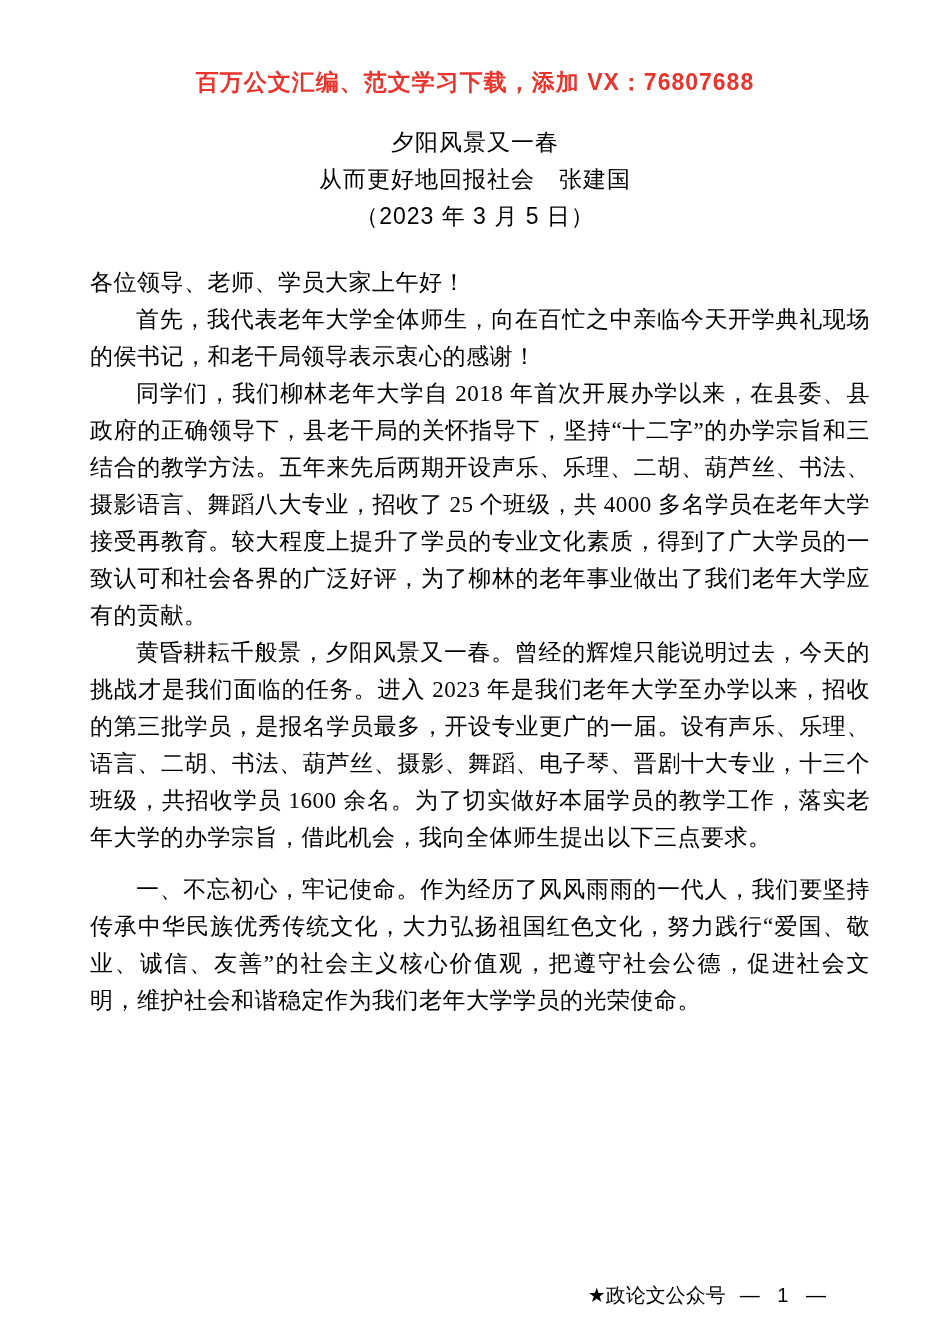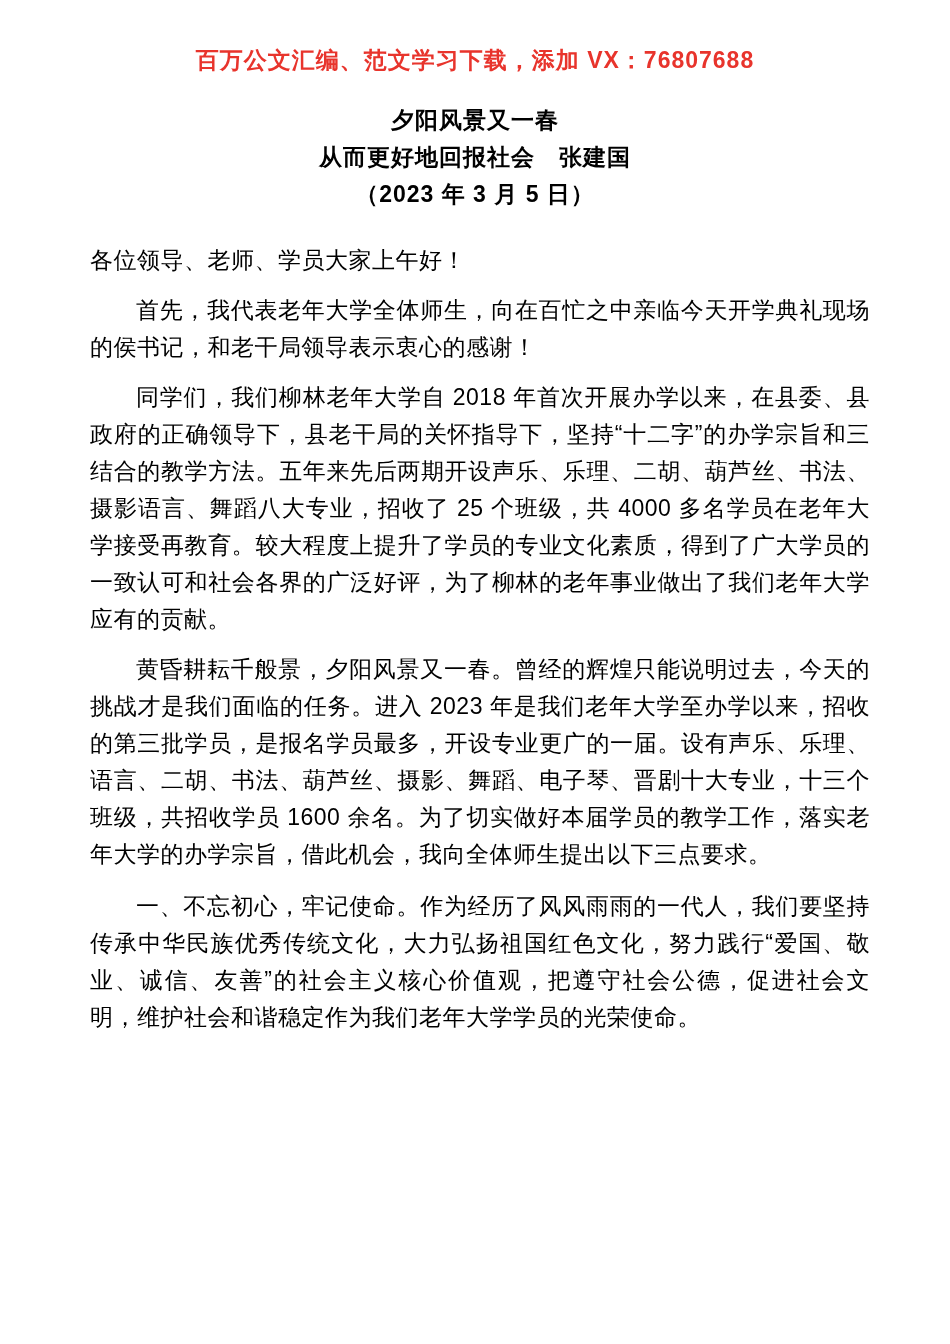--- a/index.html
+++ b/index.html
@@ -12,53 +12,53 @@
     width: 950px;
     height: 1344px;
     margin: 0 auto;
     background: #ffffff;
     color: #000000;
     font-family: "Liberation Sans", "DejaVu Sans", sans-serif;
     overflow: hidden;
   }
   .promo {
     margin: 0;
-    padding-top: 44px;
+    padding-top: 66px;
     text-align: center;
     font-size: 23px;
     line-height: 32px;
     font-weight: bold;
     letter-spacing: 1px;
   }
   .title-block {
     margin-top: 26px;
     text-align: center;
     font-size: 23px;
     line-height: 37px;
-    font-weight: bold;
+    font-weight: normal;
     letter-spacing: 1px;
   }
   .title-block > div {
     height: 37px;
   }
   .doc-body {
     margin: 29px 80px 0 90px;
     font-size: 23px;
     line-height: 37px;
     text-align: justify;
     text-justify: inter-ideograph;
     word-break: break-all;
     letter-spacing: 0.5px;
+    font-family: Liberation Serif, serif;
   }
   .doc-body p {
     margin: 0;
   }
   .doc-body p.indent {
     text-indent: 2em;
-    margin-top: 13px;
   }
   .doc-body p.numbered {
     margin-top: 15px;
   }
   .page-footer {
     position: absolute;
     top: 1282px;
     right: 118px;
     font-size: 20px;
     line-height: 26px;
@@ -85,14 +85,17 @@
   </div>
 
   <div class="doc-body">
     <p class="greeting">各位领导、老师、学员大家上午好！</p>
     <p class="indent">首先，我代表老年大学全体师生，向在百忙之中亲临今天开学典礼现场的侯书记，和老干局领导表示衷心的感谢！</p>
     <p class="indent">同学们，我们柳林老年大学自 2018 年首次开展办学以来，在县委、县政府的正确领导下，县老干局的关怀指导下，坚持“十二字”的办学宗旨和三结合的教学方法。五年来先后两期开设声乐、乐理、二胡、葫芦丝、书法、摄影语言、舞蹈八大专业，招收了 25 个班级，共 4000 多名学员在老年大学接受再教育。较大程度上提升了学员的专业文化素质，得到了广大学员的一致认可和社会各界的广泛好评，为了柳林的老年事业做出了我们老年大学应有的贡献。</p>
     <p class="indent">黄昏耕耘千般景，夕阳风景又一春。曾经的辉煌只能说明过去，今天的挑战才是我们面临的任务。进入 2023 年是我们老年大学至办学以来，招收的第三批学员，是报名学员最多，开设专业更广的一届。设有声乐、乐理、语言、二胡、书法、葫芦丝、摄影、舞蹈、电子琴、晋剧十大专业，十三个班级，共招收学员 1600 余名。为了切实做好本届学员的教学工作，落实老年大学的办学宗旨，借此机会，我向全体师生提出以下三点要求。</p>
     <p class="indent numbered">一、不忘初心，牢记使命。作为经历了风风雨雨的一代人，我们要坚持传承中华民族优秀传统文化，大力弘扬祖国红色文化，努力践行“爱国、敬业、诚信、友善”的社会主义核心价值观，把遵守社会公德，促进社会文明，维护社会和谐稳定作为我们老年大学学员的光荣使命。</p>
   </div>
 
+  <div class="page-footer">
+    <span class="brand">★政论文公众号</span><span class="pageno">— 1 —</span>
+  </div>
 
 </div>
 
 </body></html>

